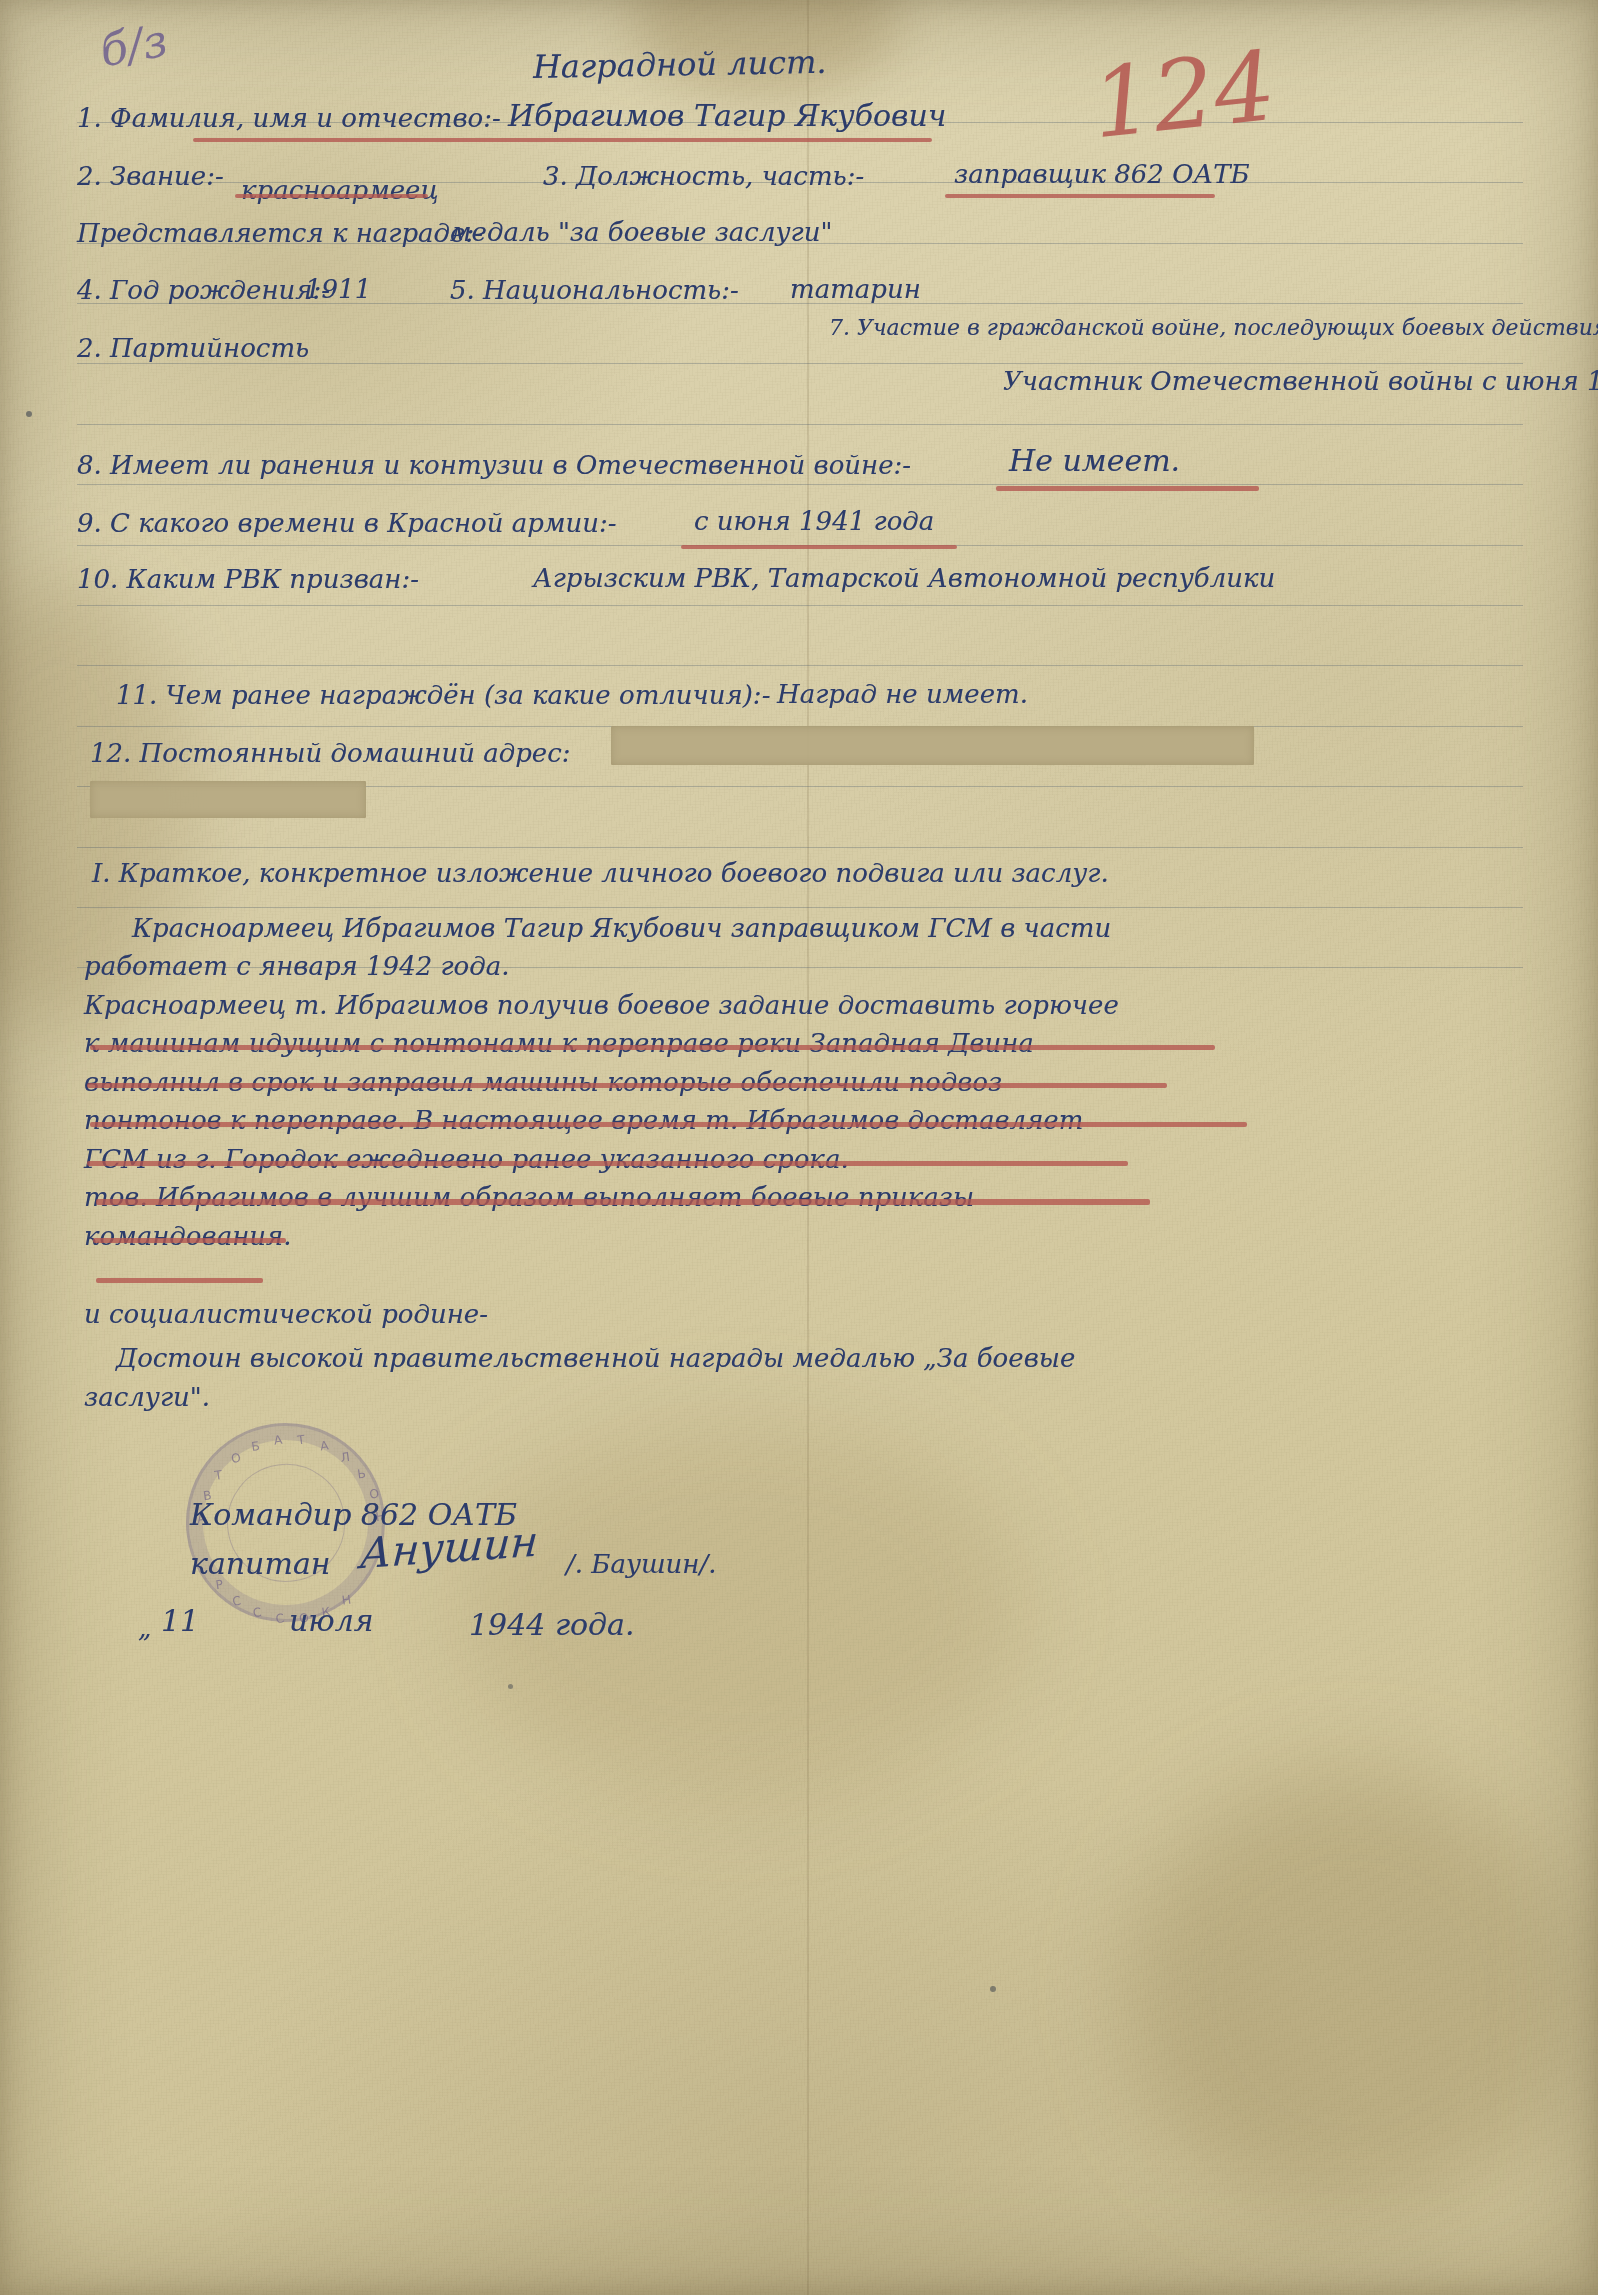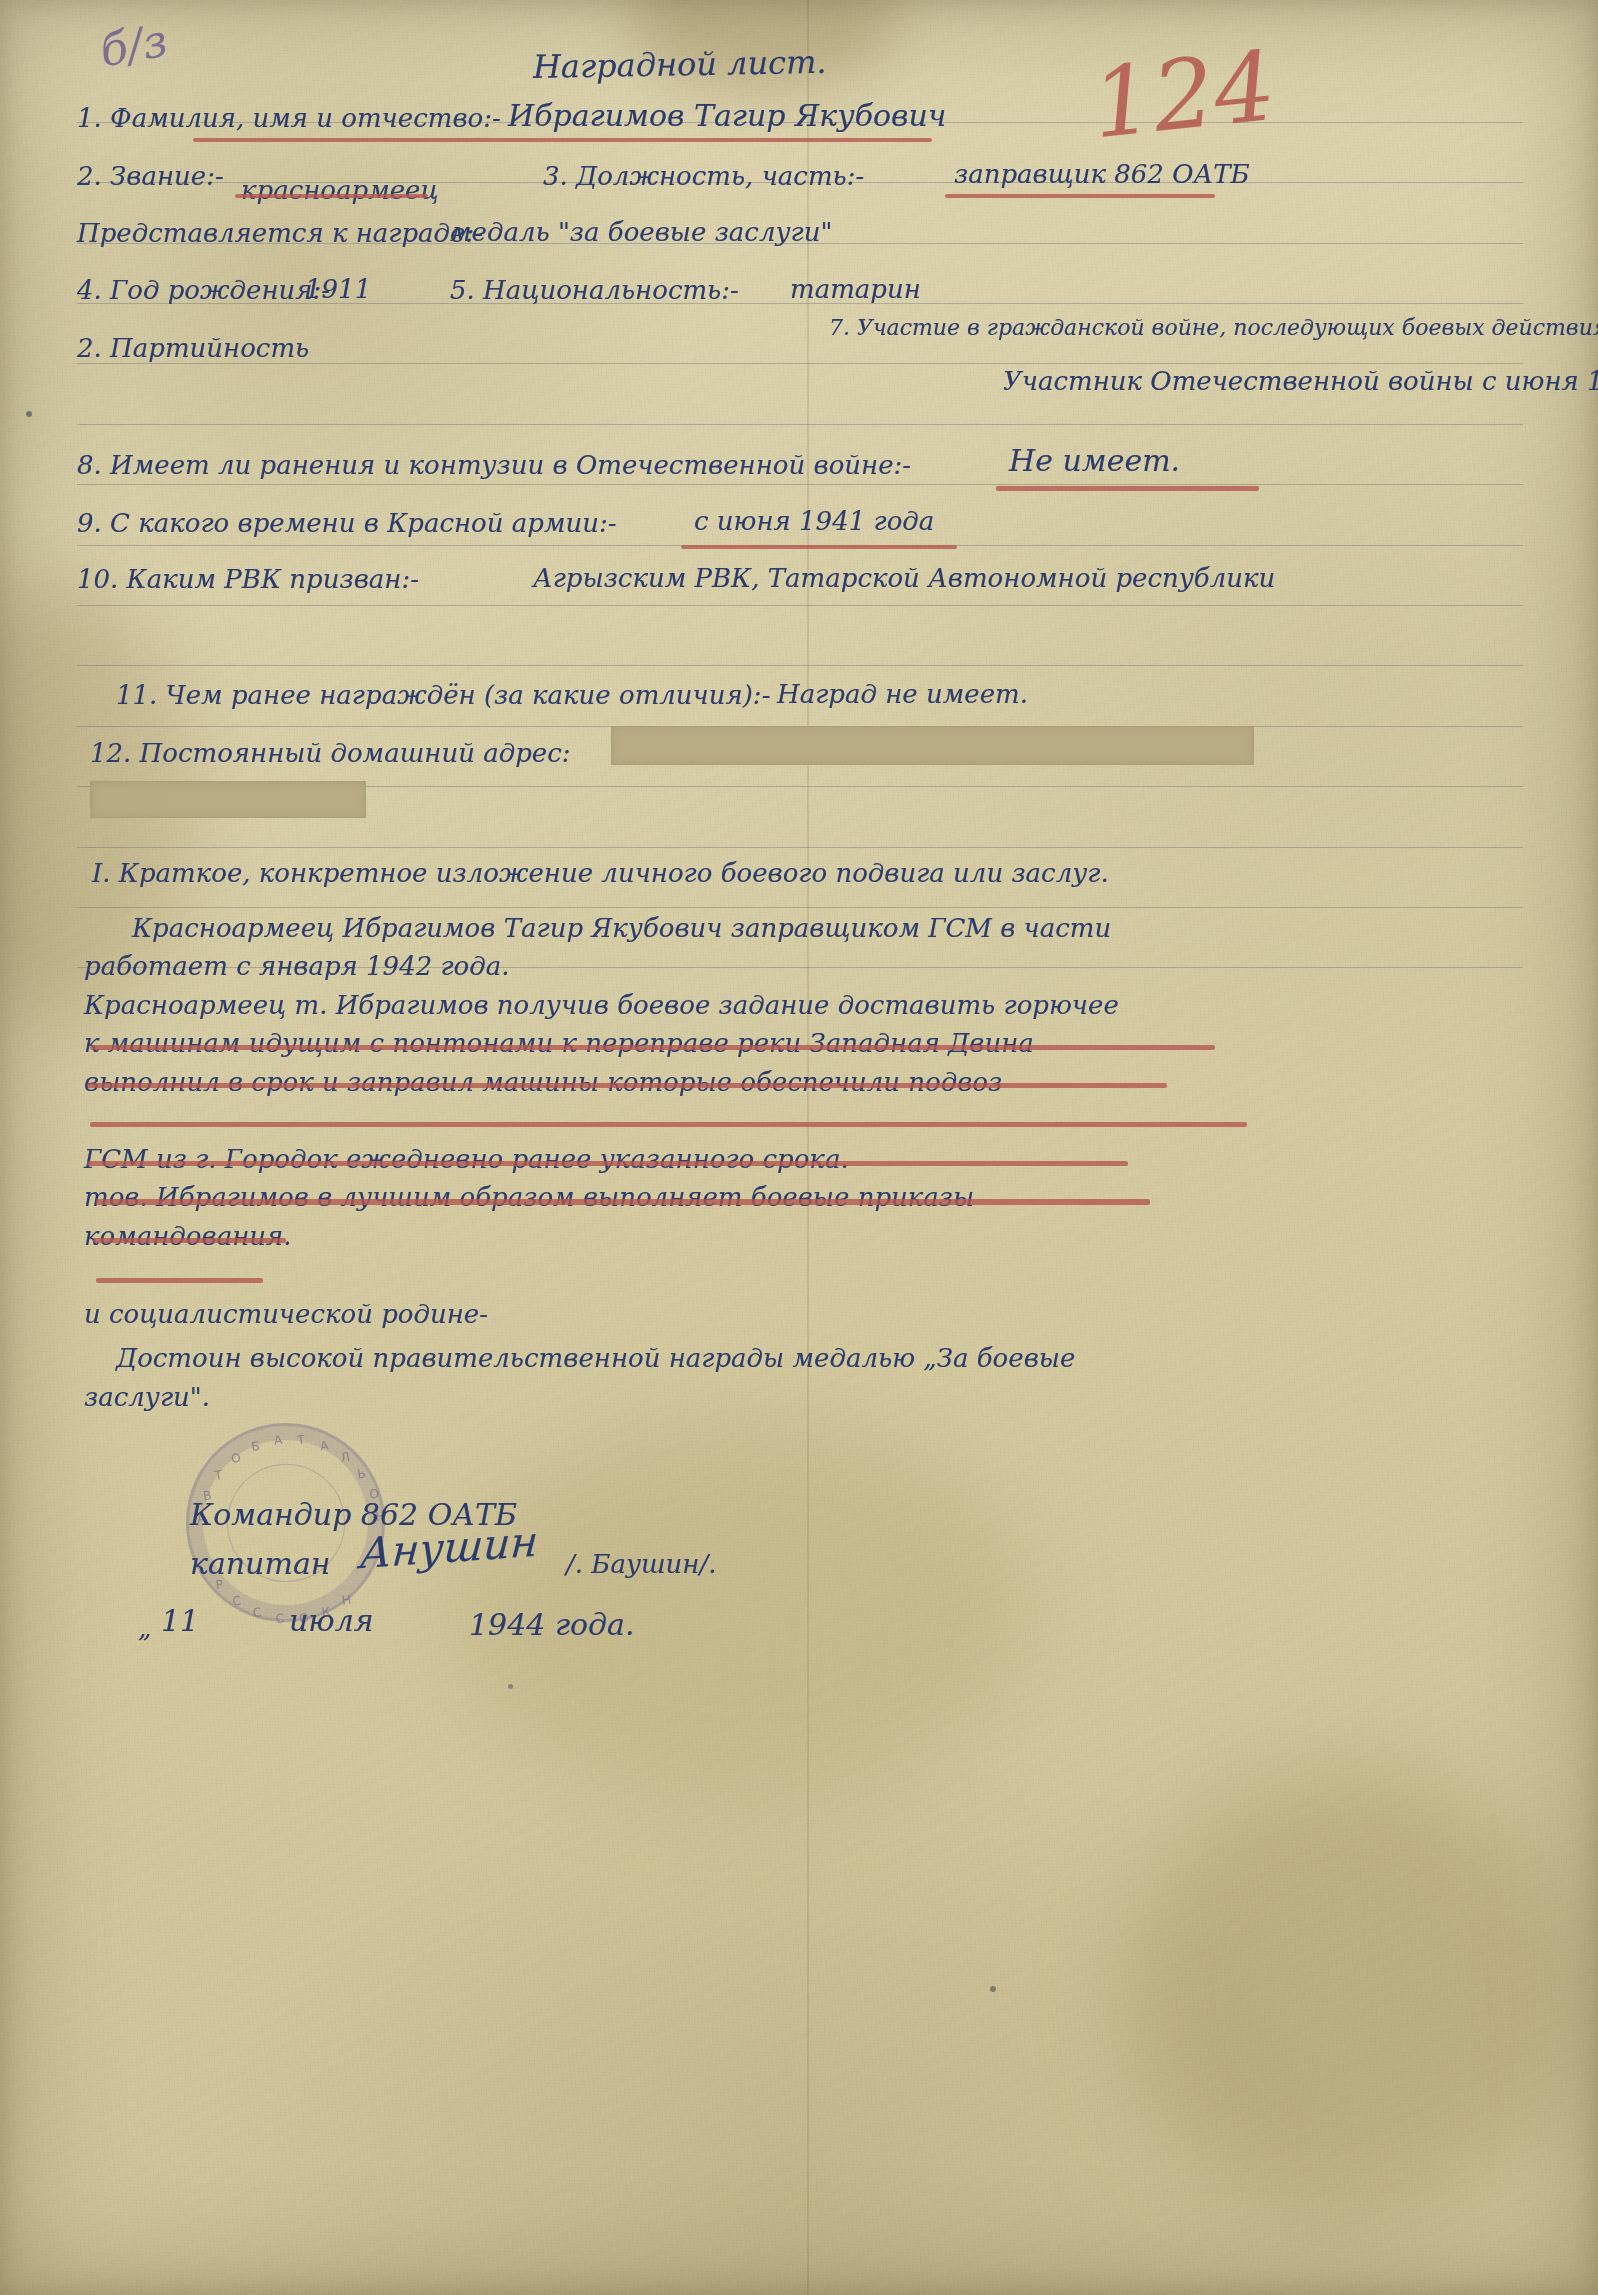--- a/index.html
+++ b/index.html
@@ -238,20 +238,21 @@
   <div class="redaction" style="left:90px;top:781px;width:276px;height:37px;"></div>
 
   <div class="hand md" style="left:92px;top:858px;">I. Краткое, конкретное изложение личного боевого подвига или заслуг.</div>
 
   <div class="hand md" style="left:92px;top:913px;margin-left:40px;">Красноармеец Ибрагимов Тагир Якубович заправщиком ГСМ в части</div>
   <div class="hand md" style="left:84px;top:951px;">работает с января 1942 года.</div>
 
   <div class="hand md" style="left:84px;top:990px;">Красноармеец т. Ибрагимов получив боевое задание доставить горючее</div>
   <div class="hand md" style="left:84px;top:1028px;">к машинам идущим с понтонами к переправе реки Западная Двина</div>
   <div class="hand md" style="left:84px;top:1067px;">выполнил в срок и заправил машины которые обеспечили подвоз</div>
+  <div class="hand md" style="left:84px;top:1105px;">понтонов к переправе. В настоящее время т. Ибрагимов доставляет</div>
   <div class="hand md" style="left:84px;top:1144px;">ГСМ из г. Городок ежедневно ранее указанного срока.</div>
   <div class="hand md" style="left:84px;top:1182px;text-align:center;">тов. Ибрагимов в лучшим образом выполняет боевые приказы</div>
   <div class="hand md" style="left:84px;top:1221px;">командования.</div>
   <div class="hand md" style="left:84px;top:1299px;">и социалистической родине-</div>
   <div class="hand md" style="left:116px;top:1343px;">Достоин высокой правительственной награды медалью „За боевые</div>
   <div class="hand md" style="left:84px;top:1382px;">заслуги".</div>
 
   <div class="underline-red" style="left:90px;top:1045px;width:1125px;height:5.1px;"></div>
   <div class="underline-red" style="left:87px;top:1083px;width:1080px;height:5.1px;"></div>
   <div class="underline-red" style="left:90px;top:1122px;width:1157px;height:5.1px;"></div>

